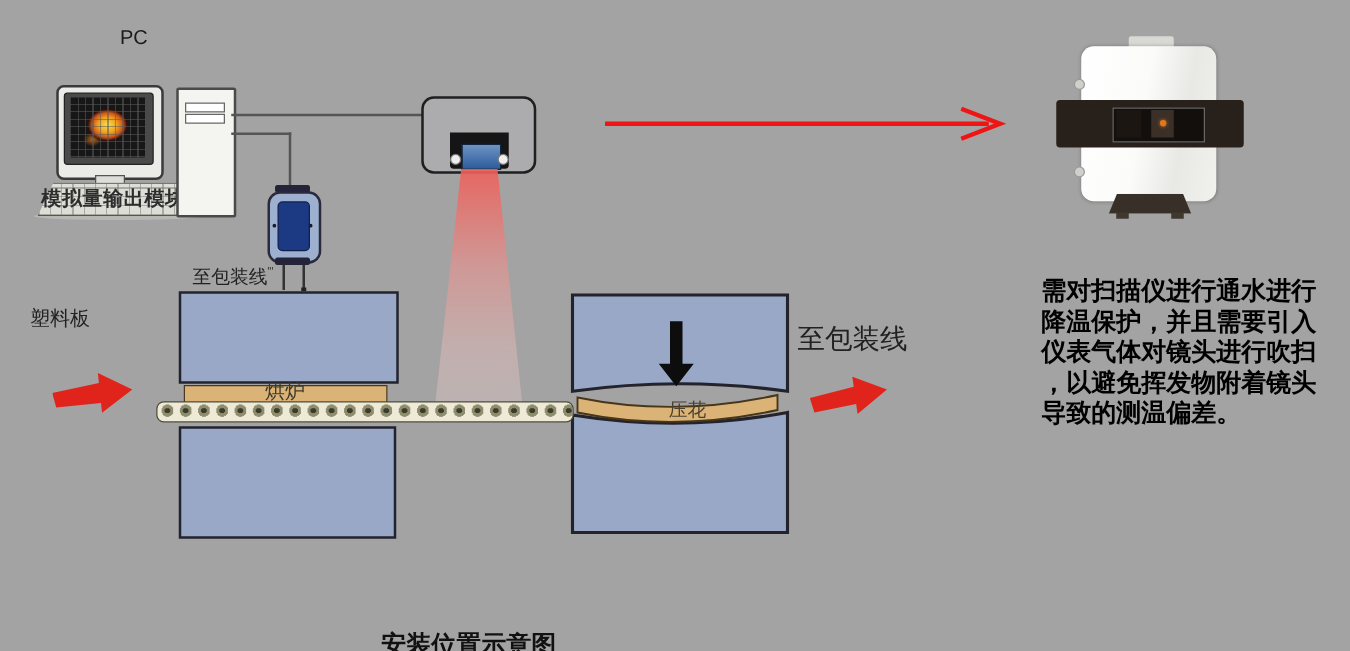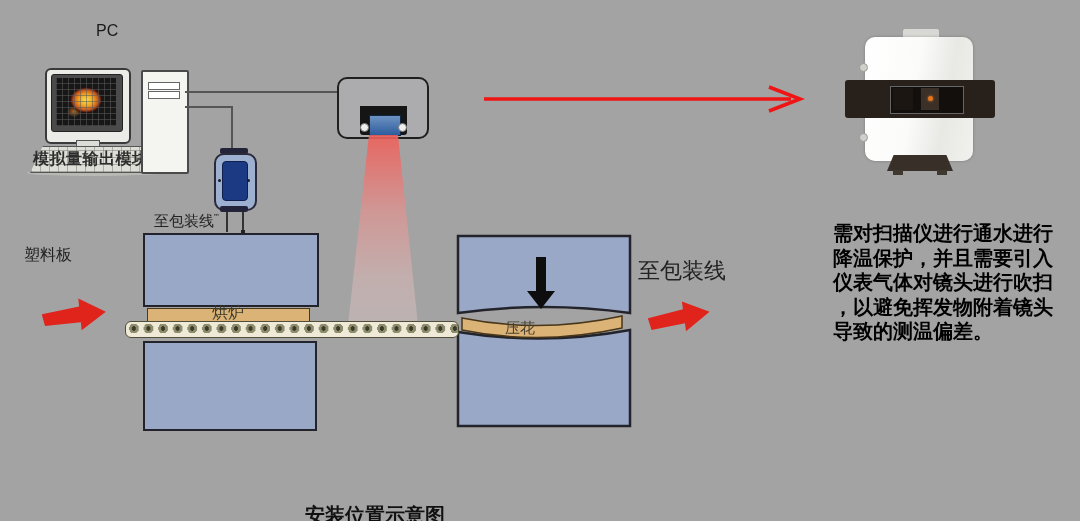--- a/index.html
+++ b/index.html
@@ -160,21 +160,21 @@
   <div class="abs lbl oven-label">烘炉</div>
   <div class="abs conveyor"></div>
   <div class="abs block blk-ll"></div>
 
   <svg class="abs" style="left:455px;top:233px;" width="180" height="196">
     <path d="M3 3 L175 3 L175 80 Q89 68 3 80 Z" fill="#9aa8c8" stroke="#23232b" stroke-width="2.5"></path>
     <path d="M3 99 Q89 113 175 97 L175 193 L3 193 Z" fill="#9aa8c8" stroke="#23232b" stroke-width="2.5"></path>
     <path d="M7 85 Q85 101 167 83 L167 95 Q85 113 7 97 Z" fill="#dcb377" stroke="#473619" stroke-width="1.5"></path>
     <path d="M81 24 L91 24 L91 58 L100 58 L86 76 L72 58 L81 58 Z" fill="#0d0d0d"></path>
   </svg>
-  <div class="abs lbl" style="left:505px;top:319px;width:60px;text-align:left;font-size:15px;color:#4a4030;">压花</div>
+  <div class="abs lbl" style="left:505px;top:319px;width:60px;text-align:right;font-size:15px;color:#4a4030;">压花</div>
 
   <div class="abs lbl pack-label">至包装线</div>
   <svg class="abs" style="left:648px;top:296px;" width="68" height="42">
     <polygon points="0,18 36,14 36,6 62,20 36,36 36,28 2,30" fill="#e0241c" transform="rotate(-8 31 21)"></polygon>
   </svg>
 
   <div class="abs lbl caption">安装位置示意图</div>
 
 </div>
 

